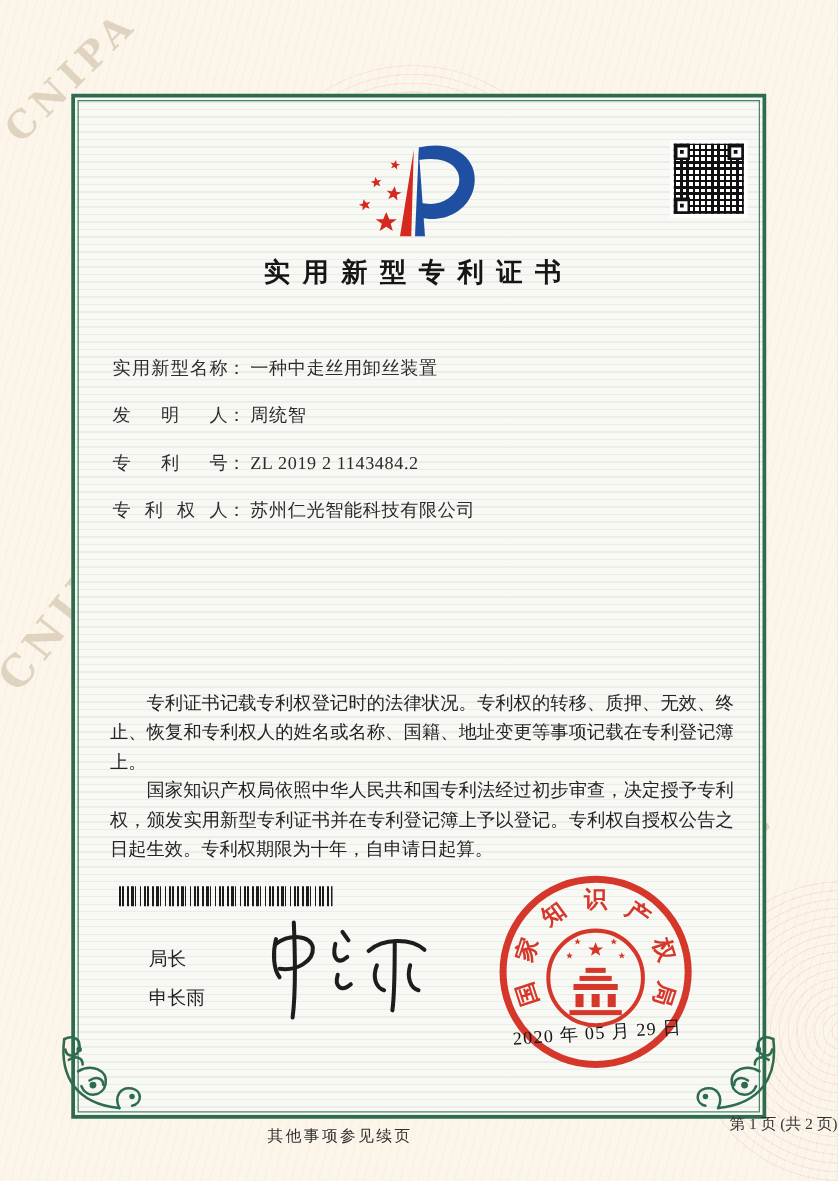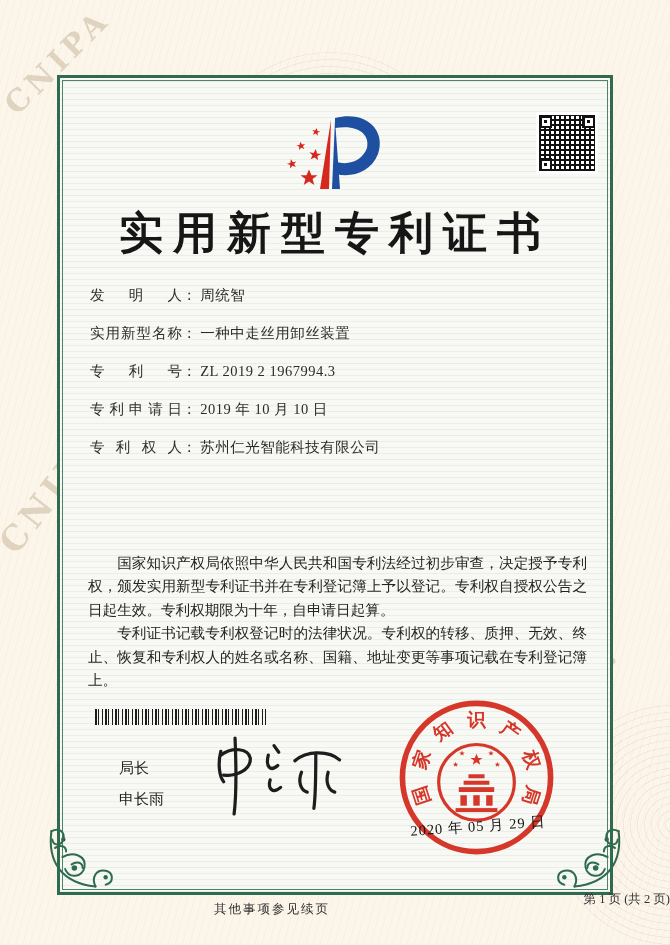--- a/index.html
+++ b/index.html
@@ -44,21 +44,21 @@
     background:
       repeating-linear-gradient(90deg,#111 0 2px,transparent 2px 5px),
       repeating-linear-gradient(0deg,#111 0 2px,transparent 2px 5px),
       repeating-linear-gradient(45deg,transparent 0 3px,#fff 3px 6px),
       #fff;}
   .finder{position:absolute;width:13px;height:13px;background:#111;}
   .finder::before{content:"";position:absolute;inset:2.5px;background:#fff;}
   .finder::after{content:"";position:absolute;inset:5px;background:#111;}
   .f-tl{left:0;top:0}.f-tr{right:0;top:0}.f-bl{left:0;bottom:0}
   .title{position:absolute;left:0;top:204px;width:670px;text-align:center;
-    font-size:44px;font-weight:600;letter-spacing:10px;color:#161616;}
+    font-size:21px;font-weight:600;letter-spacing:10px;color:#161616;}
   
   .fields{position:absolute;left:90px;top:285px;width:500px;font-size:14.5px;}
   .row{height:38px;line-height:20px;position:relative;}
   .lbl{display:inline-block;width:92px;text-align:justify;text-align-last:justify;vertical-align:top;color:#2e2e2e;}
   .sep{display:inline-block;vertical-align:top;}
   .val{display:inline-block;vertical-align:top;letter-spacing:.5px;}
   .grant-right{position:absolute;left:248px;top:0;}
   .grant-right .lbl{width:88px;}
   
   .body-text{position:absolute;left:88px;top:552px;width:499px;font-size:14.6px;line-height:23.4px;text-align:justify;color:#242424;}
@@ -144,44 +144,40 @@
       <div class="finder f-tl"></div>
       <div class="finder f-tr"></div>
       <div class="finder f-bl"></div>
     </div>
   </div>
 
   <div class="title">实用新型专利证书</div>
 
   <div class="fields">
     <div class="row">
+      <span class="lbl">实用新型名称</span><span class="sep">：</span>
+      <span class="val">一种中走丝用卸丝装置</span>
+    </div>
+    <div class="row">
       <span class="lbl">发明人</span><span class="sep">：</span>
       <span class="val">周统智</span>
     </div>
     <div class="row">
-      <span class="lbl">实用新型名称</span><span class="sep">：</span>
-      <span class="val">一种中走丝用卸丝装置</span>
-    </div>
-    <div class="row">
       <span class="lbl">专利号</span><span class="sep">：</span>
-      <span class="val">ZL 2019 2 1967994.3</span>
-    </div>
-    <div class="row">
-      <span class="lbl">专利申请日</span><span class="sep">：</span>
-      <span class="val">2019 年 10 月 10 日</span>
+      <span class="val">ZL 2019 2 1143484.2</span>
     </div>
     <div class="row">
       <span class="lbl">专利权人</span><span class="sep">：</span>
       <span class="val">苏州仁光智能科技有限公司</span>
     </div>
   </div>
 
   <div class="body-text">
+    <p>专利证书记载专利权登记时的法律状况。专利权的转移、质押、无效、终止、恢复和专利权人的姓名或名称、国籍、地址变更等事项记载在专利登记簿上。</p>
     <p>国家知识产权局依照中华人民共和国专利法经过初步审查，决定授予专利权，颁发实用新型专利证书并在专利登记簿上予以登记。专利权自授权公告之日起生效。专利权期限为十年，自申请日起算。</p>
-    <p>专利证书记载专利权登记时的法律状况。专利权的转移、质押、无效、终止、恢复和专利权人的姓名或名称、国籍、地址变更等事项记载在专利登记簿上。</p>
   </div>
 
   <div class="barcode"></div>
 
   <div class="director">
     <div>局长</div>
     <div>申长雨</div>
   </div>
 
   <svg class="signature" viewBox="0 0 160 92">

